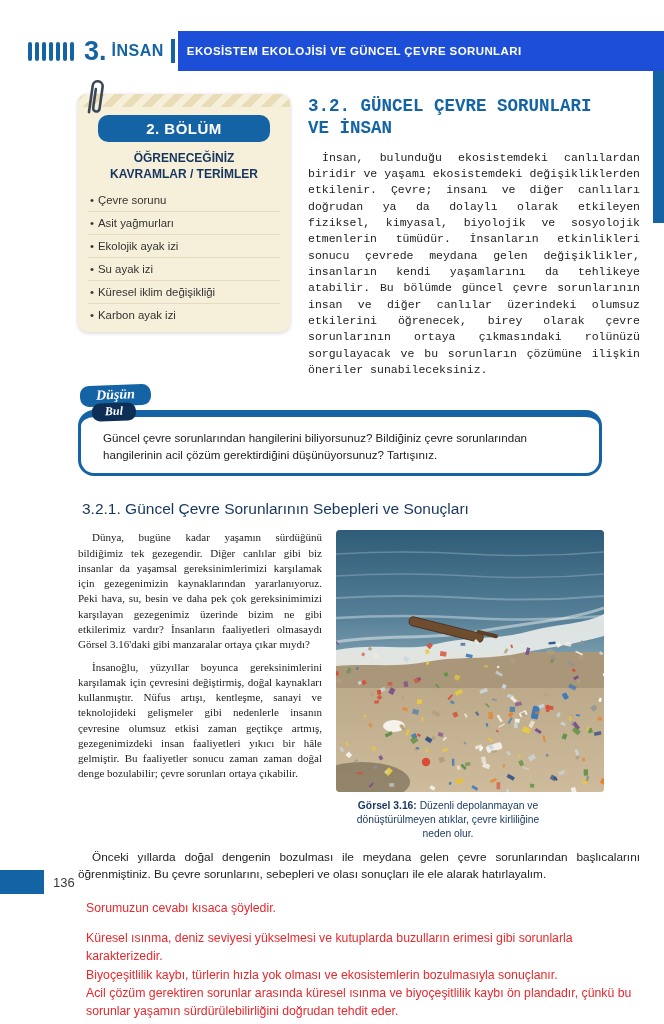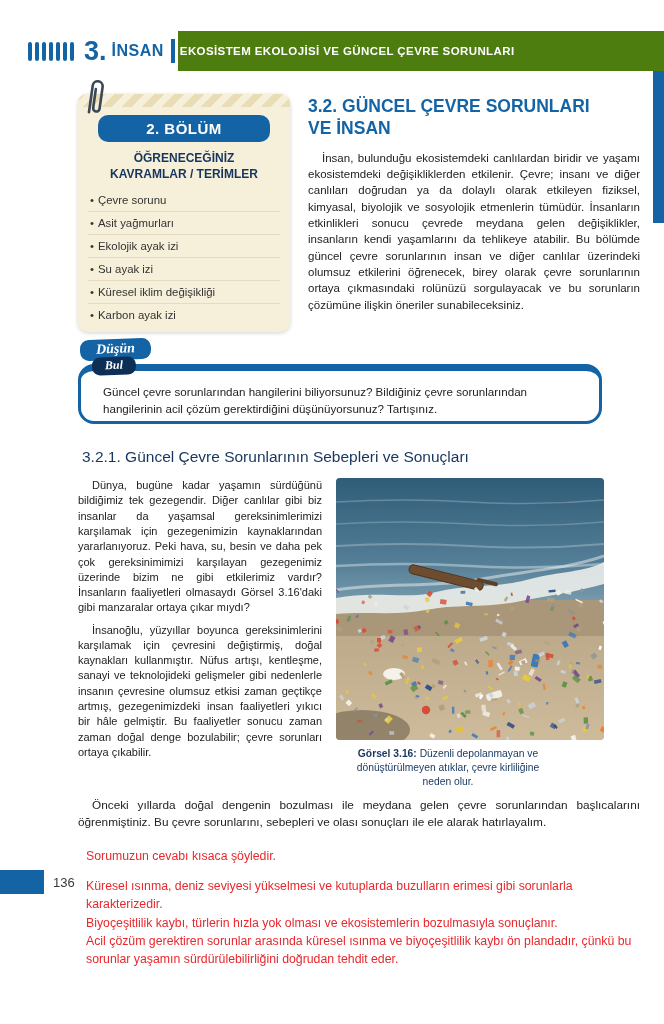--- a/index.html
+++ b/index.html
@@ -9,57 +9,57 @@
     color:#222;
   }
   
   .right-edge-bar{position:absolute;top:37px;right:0;width:11px;height:186px;background:#1464a5;}
   .unit-header{position:absolute;top:36px;left:28px;right:0;height:30px;display:flex;align-items:center;}
   .bars-icon{display:flex;gap:3px;align-items:center;margin-right:10px;}
   .bars-icon span{width:4px;height:19px;background:#1464a5;border-radius:2px;display:block;}
   .unit-number{font-size:27px;font-weight:bold;color:#1464a5;margin-right:5px;line-height:1;}
   .unit-label{font-size:16px;font-weight:bold;color:#1464a5;letter-spacing:.5px;margin-right:7px;}
   .unit-sep{width:4px;height:24px;background:#1464a5;margin-right:3px;}
-  .unit-strip{flex:1;background:#4d7c0f;height:40px;display:flex;align-items:center;
-    padding-left:2px;color:#fff;font-weight:bold;font-size:11.5px;letter-spacing:.4px;white-space:nowrap;}
+  .unit-strip{flex:1;background:#1d4ed8;height:40px;display:flex;align-items:center;
+    padding-left:9px;color:#fff;font-weight:bold;font-size:11.5px;letter-spacing:.4px;white-space:nowrap;}
   
   .content{position:absolute;top:94px;left:78px;width:562px;}
   .row1{display:flex;gap:18px;}
   
   .concept-card{width:192px;flex:0 0 192px;position:relative;background:#f6efd9;border-radius:10px;
     padding:10px 10px 6px;box-shadow:0 1px 4px rgba(0,0,0,.18);align-self:flex-start;}
   .scallop{height:13px;border-radius:9px 9px 0 0;margin:-10px -10px 8px;
     background:repeating-linear-gradient(-45deg,#e9ddb8 0 7px,#f6efd9 7px 14px);}
   .paperclip{position:absolute;top:-17px;left:4px;}
   .bolum-badge{background:#1464a5;color:#fff;font-weight:bold;font-size:15px;text-align:center;
     border-radius:10px;padding:5px 0;width:172px;margin:0 auto 9px;letter-spacing:.5px;}
   .card-heading{text-align:center;font-weight:bold;color:#16365f;font-size:12px;line-height:1.3;margin-bottom:7px;}
   .card-list{list-style:none;margin:0;padding:0;}
   .card-list li{font-size:11.4px;color:#333;padding:5px 2px;border-top:1px solid rgba(120,100,50,.14);display:flex;}
   .card-list li:first-child{border-top:none;}
   .card-list li::before{content:"• ";margin-right:4px;color:#333;}
   
-  .intro-col{flex:1;min-width:0;}
+  .intro-col{flex:1;min-width:0;font-family:Liberation Mono, monospace;}
   .section-title{color:#1464a5;font-weight:bold;font-size:17.5px;line-height:1.25;margin:2px 0 10px;}
   .intro-col p{text-align:justify;font-size:11.5px;line-height:1.42;color:#222;margin:0;text-indent:14px;}
   
   .think-wrap{position:relative;margin-top:32px;margin-right:38px;}
   .think-badge{position:absolute;top:-25px;left:2px;z-index:2;}
   .badge-dusun{display:inline-block;background:#1464a5;color:#fff;font-style:italic;font-weight:bold;
     font-family:"Liberation Serif",serif;font-size:14px;padding:2px 16px 3px;border-radius:9px;transform:rotate(-2deg);}
   .badge-bul{display:block;width:max-content;background:#0d2f55;color:#fff;font-style:italic;font-weight:bold;
     font-family:"Liberation Serif",serif;font-size:12px;padding:1px 13px 2px;border-radius:8px;
     margin-top:-3px;margin-left:12px;transform:rotate(-2deg);}
   .think-box{border:3px solid #1464a5;border-top-width:7px;border-radius:16px;background:#fff;
-    padding:13px 16px 4px 22px;}
+    padding:13px 16px 10px 22px;}
   .think-box p{margin:0;font-size:11.6px;line-height:1.42;color:#222;}
   
   .subsection-title{margin:24px 0 12px 4px;font-size:15.5px;font-weight:normal;color:#16365f;}
   .row2{display:flex;gap:14px;}
-  .left-col{width:244px;flex:0 0 244px;}
+  .left-col{width:244px;flex:0 0 244px;font-family:Liberation Serif, serif;}
   .left-col p{text-align:justify;font-size:11px;line-height:1.39;color:#222;margin:0 0 7px;text-indent:14px;}
   .fig{width:224px;margin:0;}
   .photo{width:268px;height:262px;border-radius:4px;overflow:hidden;background:#c9b796;}
   .fig figcaption{margin-top:7px;font-size:10.3px;line-height:1.35;color:#16365f;text-align:center;padding:0 10px;}
   .cap-label{font-weight:bold;}
   .para3{text-align:justify;font-size:11.8px;line-height:1.45;color:#222;margin:8px 0 0;text-indent:14px;}
   
   .answer{margin-top:16px;color:#e8282d;font-size:12.3px;line-height:1.48;padding-left:8px;}
   .answer p{margin:0;}
   .answer .answer-intro{margin-bottom:12px;}

